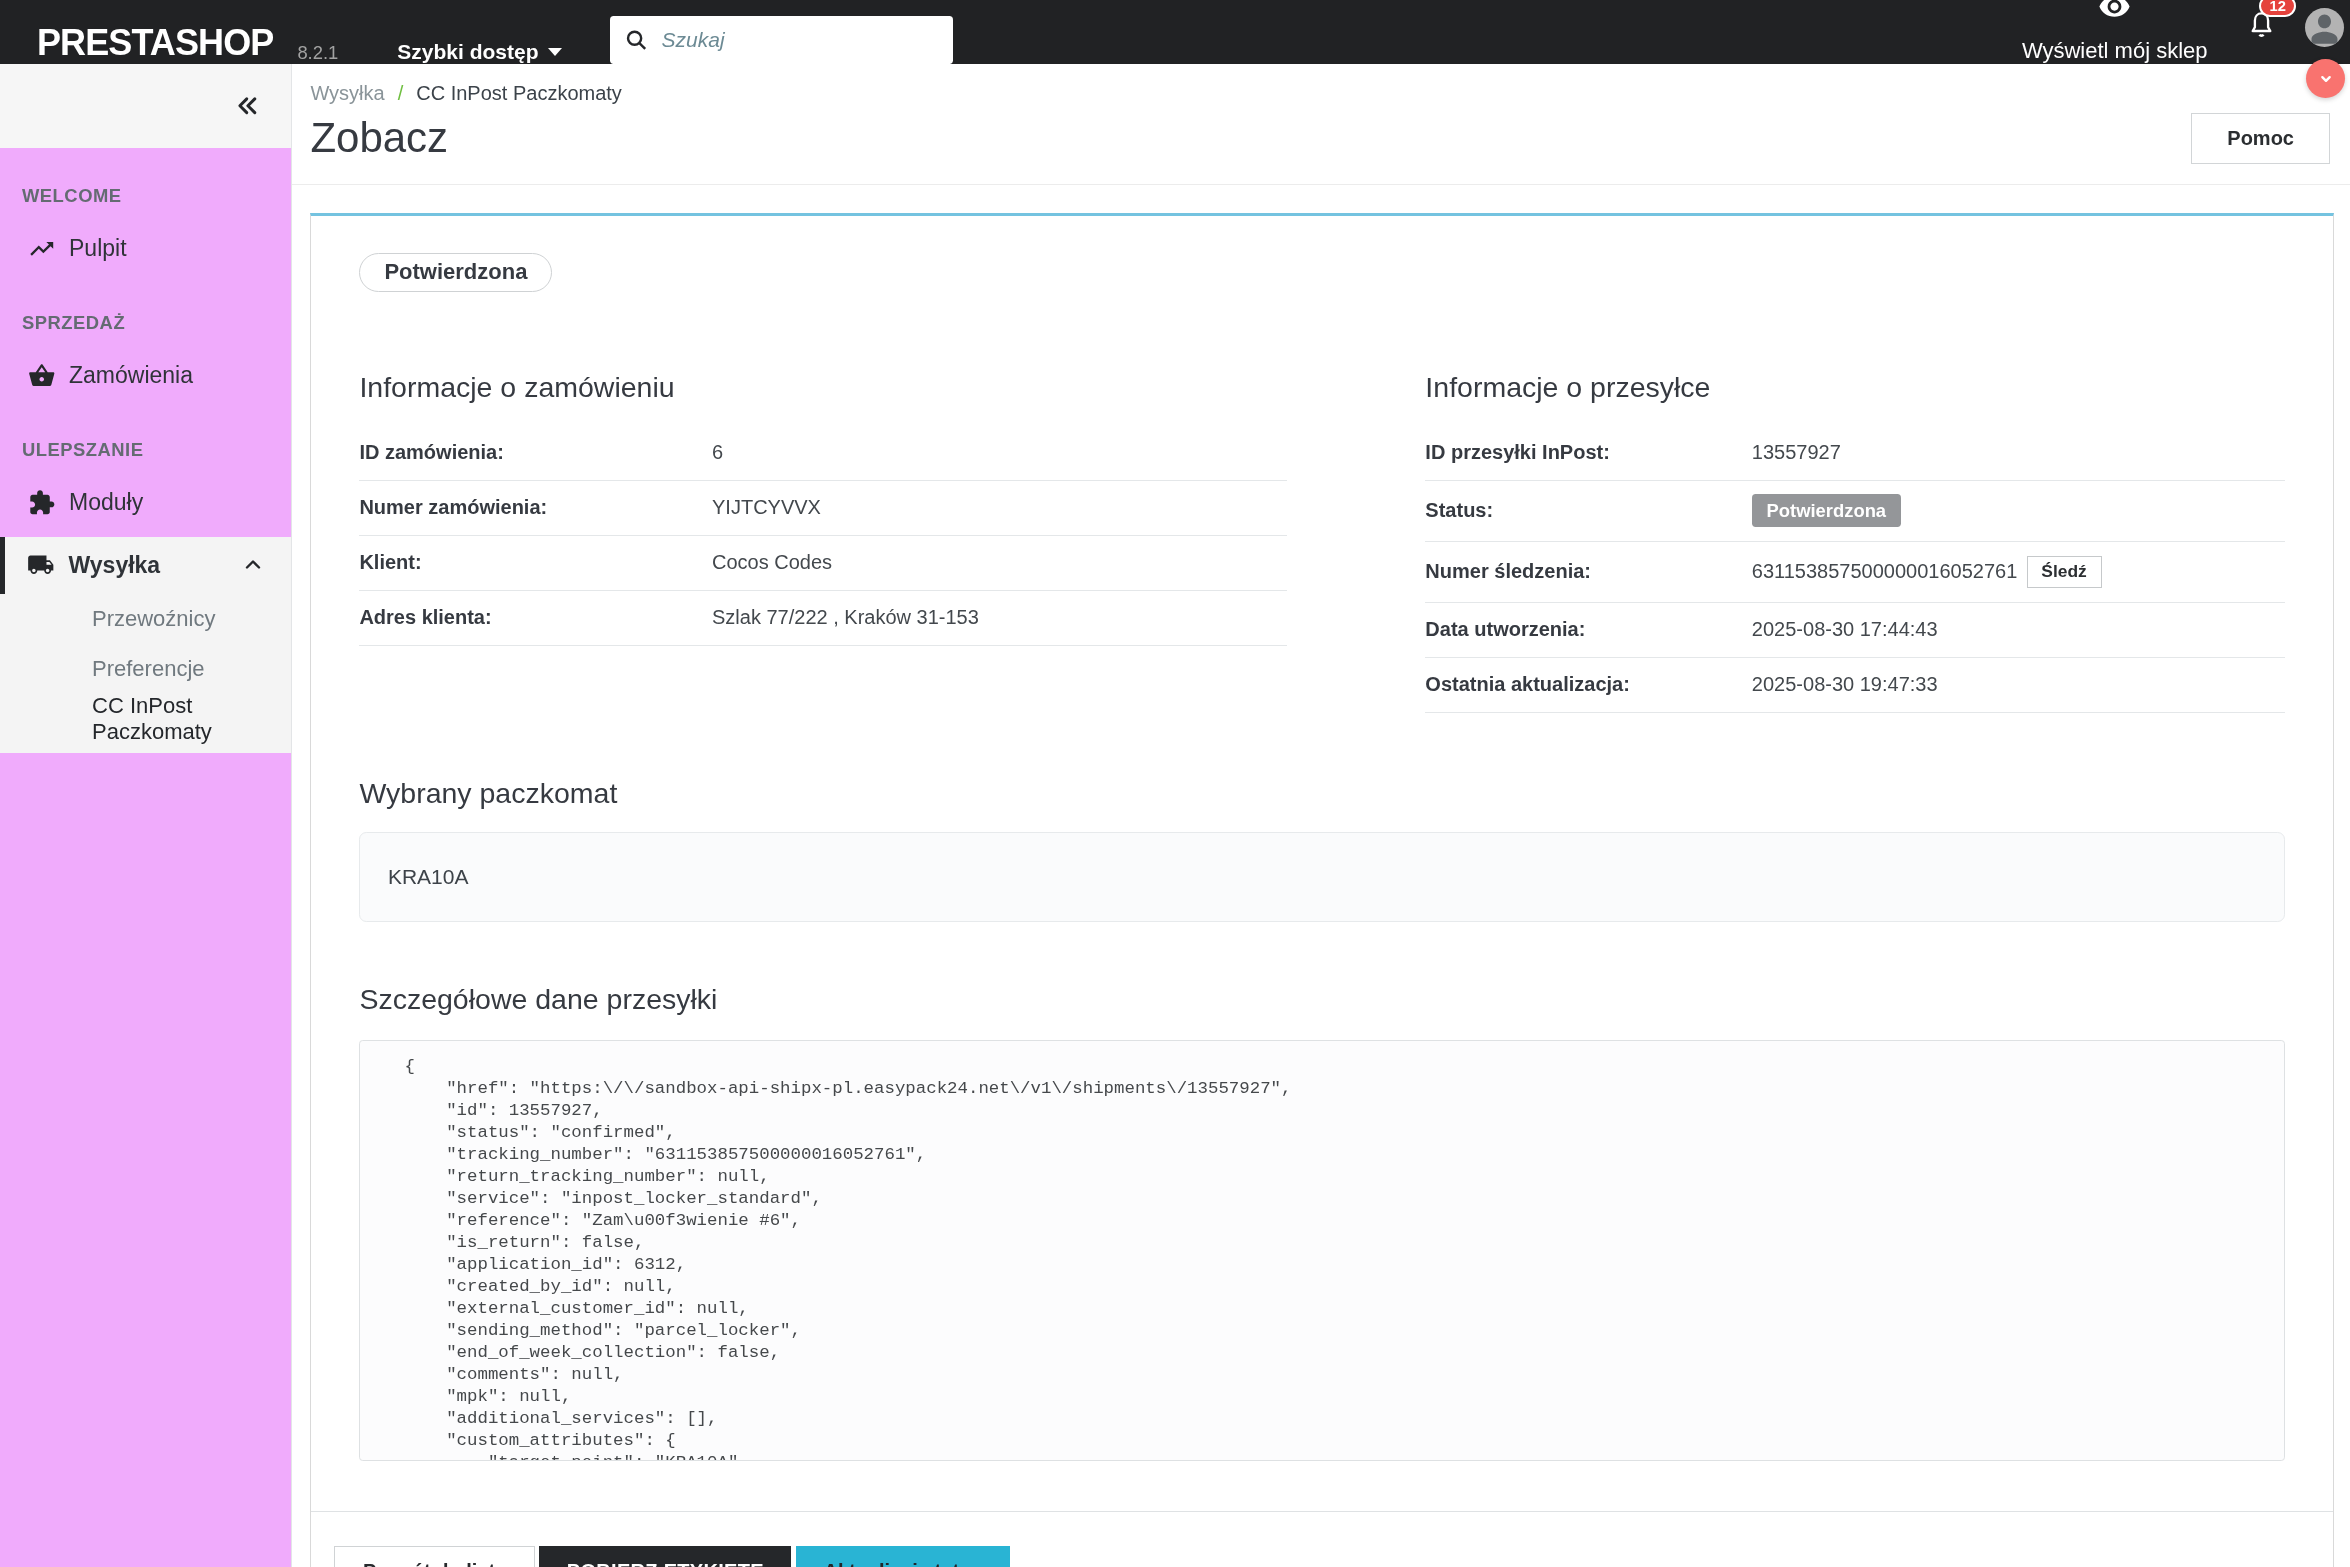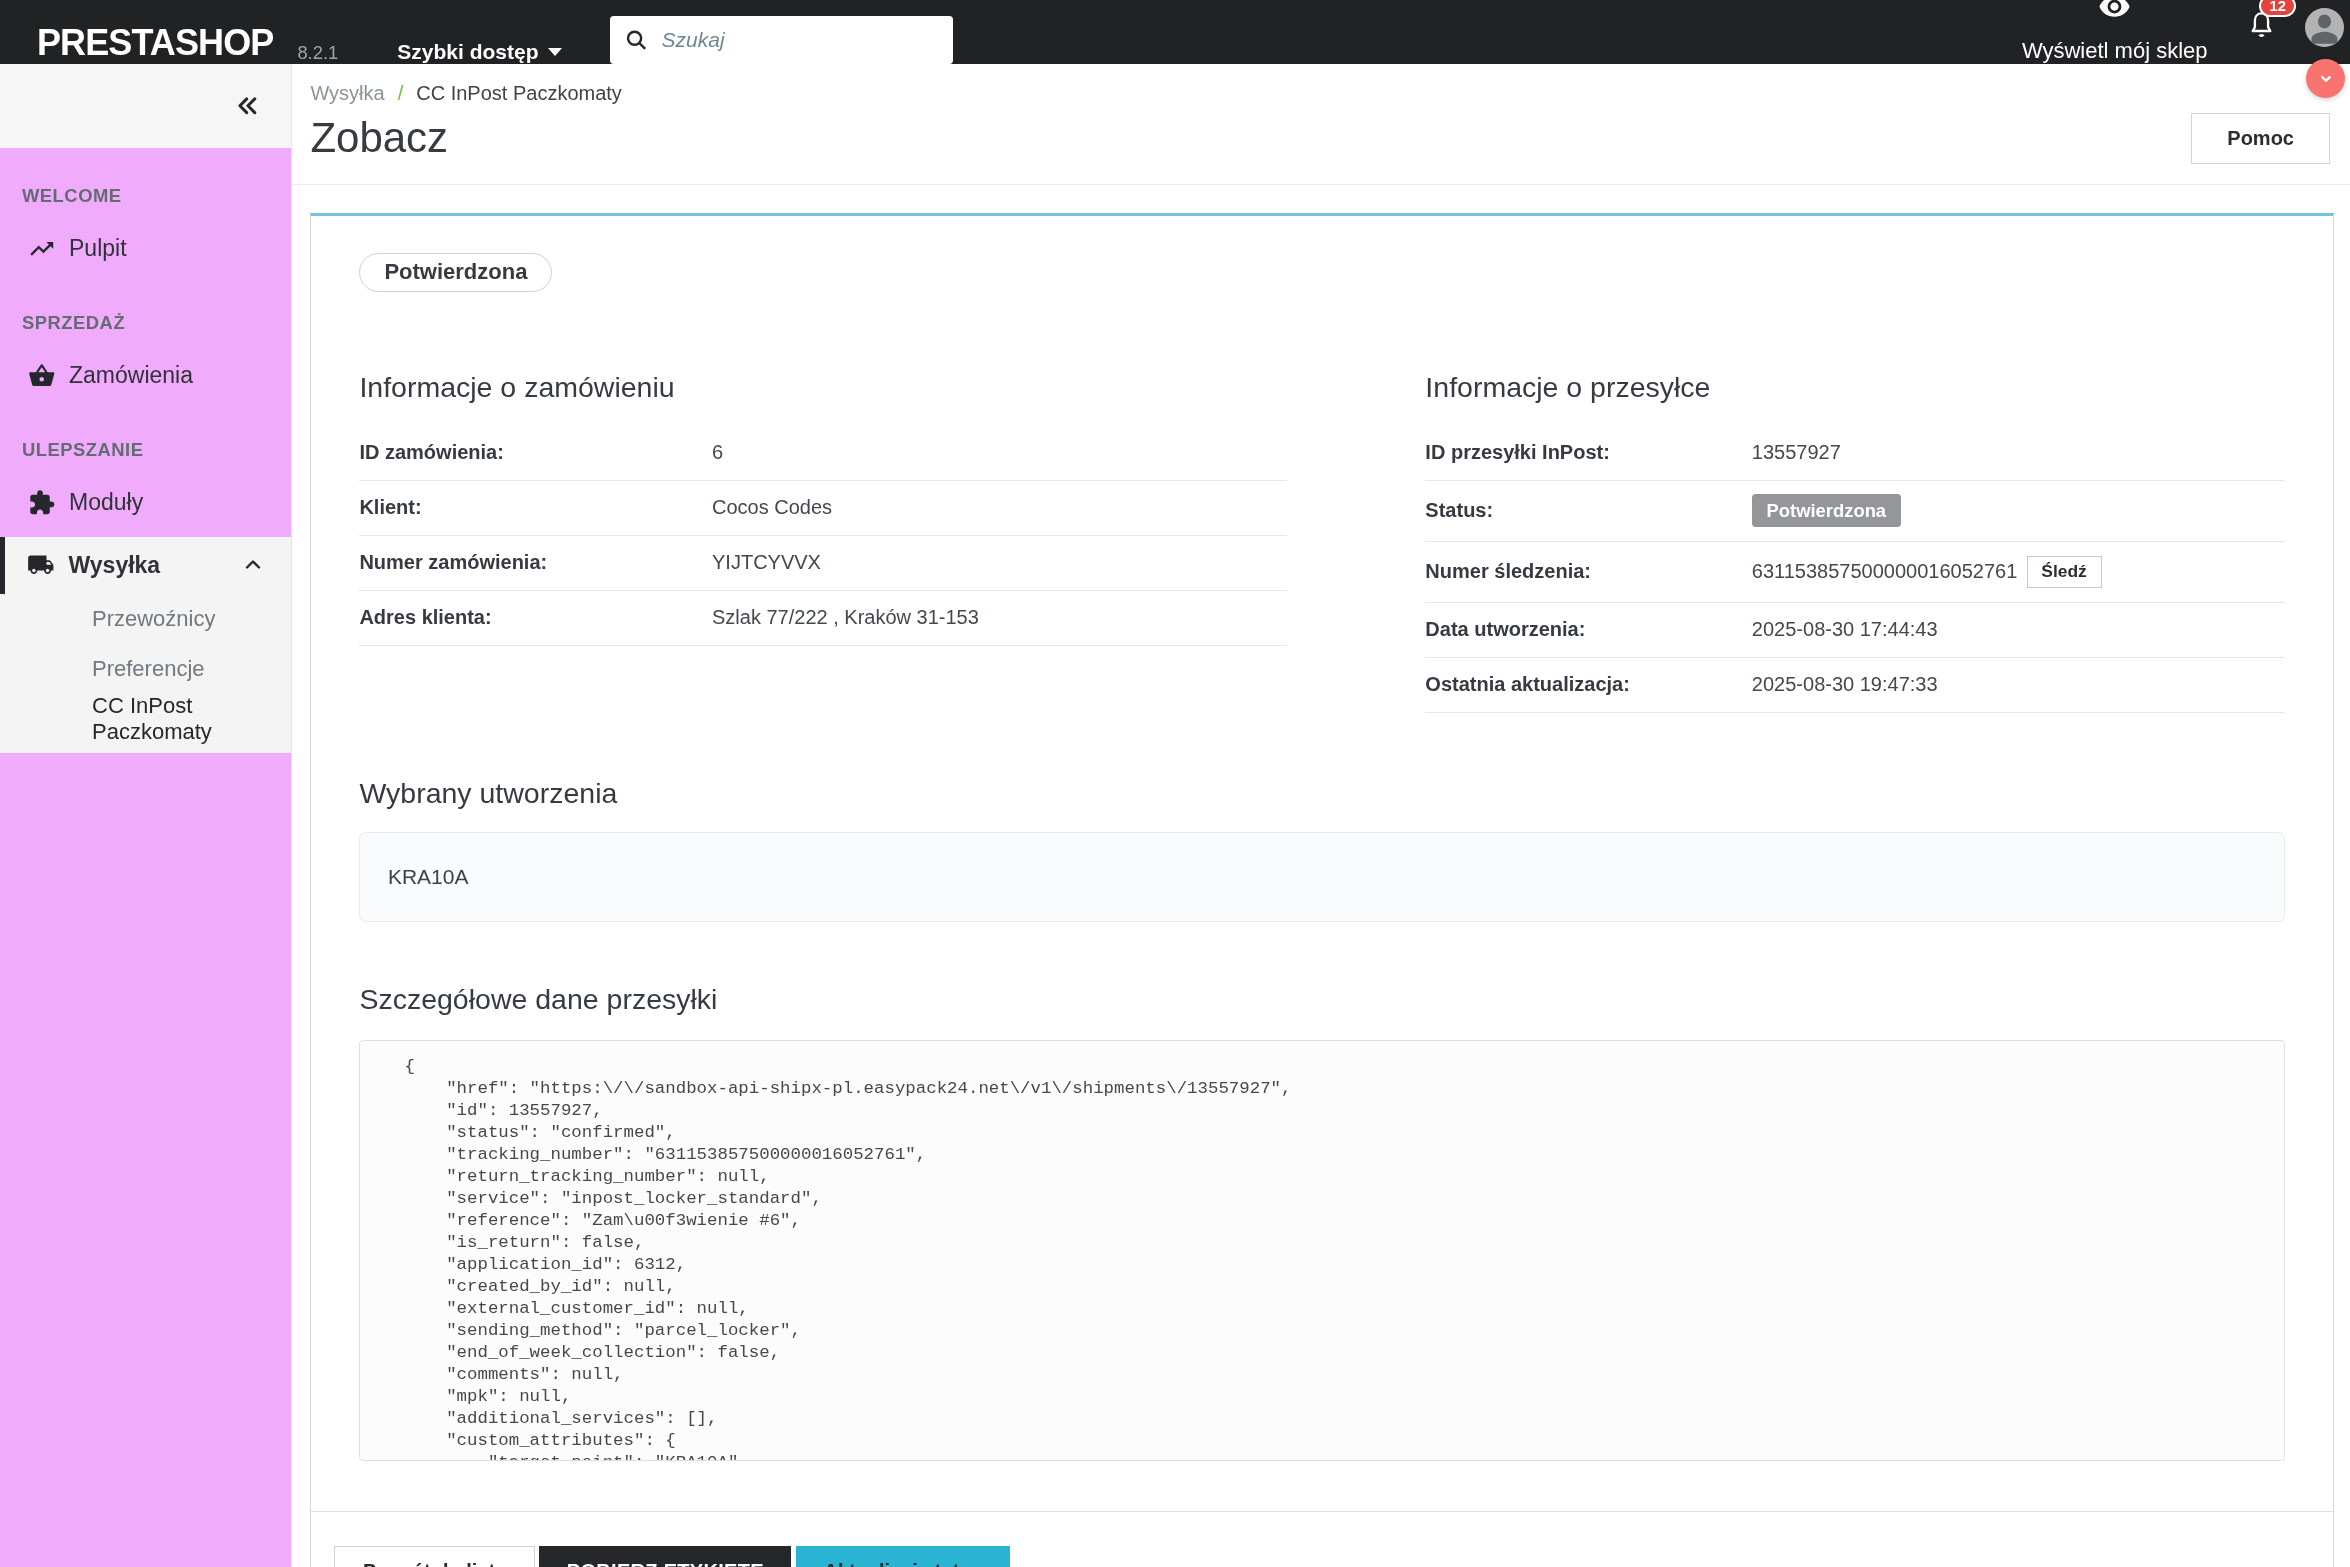--- a/index.html
+++ b/index.html
@@ -217,26 +217,26 @@
 
         <div class="info-grid">
 
           <div>
             <h3 class="section-title">Informacje o zamówieniu</h3>
             <div class="info-row">
               <span class="info-label">ID zamówienia:</span>
               <span class="info-value">6</span>
             </div>
             <div class="info-row">
+              <span class="info-label">Numer zamówienia:</span>
+              <span class="info-value">YIJTCYVVX</span>
+            </div>
+            <div class="info-row">
               <span class="info-label">Klient:</span>
               <span class="info-value">Cocos Codes</span>
-            </div>
-            <div class="info-row">
-              <span class="info-label">Numer zamówienia:</span>
-              <span class="info-value">YIJTCYVVX</span>
             </div>
             <div class="info-row">
               <span class="info-label">Adres klienta:</span>
               <span class="info-value">Szlak 77/222 , Kraków 31-153</span>
             </div>
           </div>
 
           <div>
             <h3 class="section-title">Informacje o przesyłce</h3>
             <div class="info-row">
@@ -261,21 +261,21 @@
               <span class="info-value">2025-08-30 17:44:43</span>
             </div>
             <div class="info-row">
               <span class="info-label">Ostatnia aktualizacja:</span>
               <span class="info-value">2025-08-30 19:47:33</span>
             </div>
           </div>
         </div>
 
         <div class="locker-section">
-          <h3 class="section-title">Wybrany utworzenia</h3>
+          <h3 class="section-title">Wybrany paczkomat</h3>
           <div class="locker-box">
             <span>KRA10A</span>
           </div>
         </div>
 
         <div class="details-section">
           <h3 class="section-title">Szczegółowe dane przesyłki</h3>
           <pre class="json-block">{
     "href": "https:\/\/sandbox-api-shipx-pl.easypack24.net\/v1\/shipments\/13557927",
     "id": 13557927,

